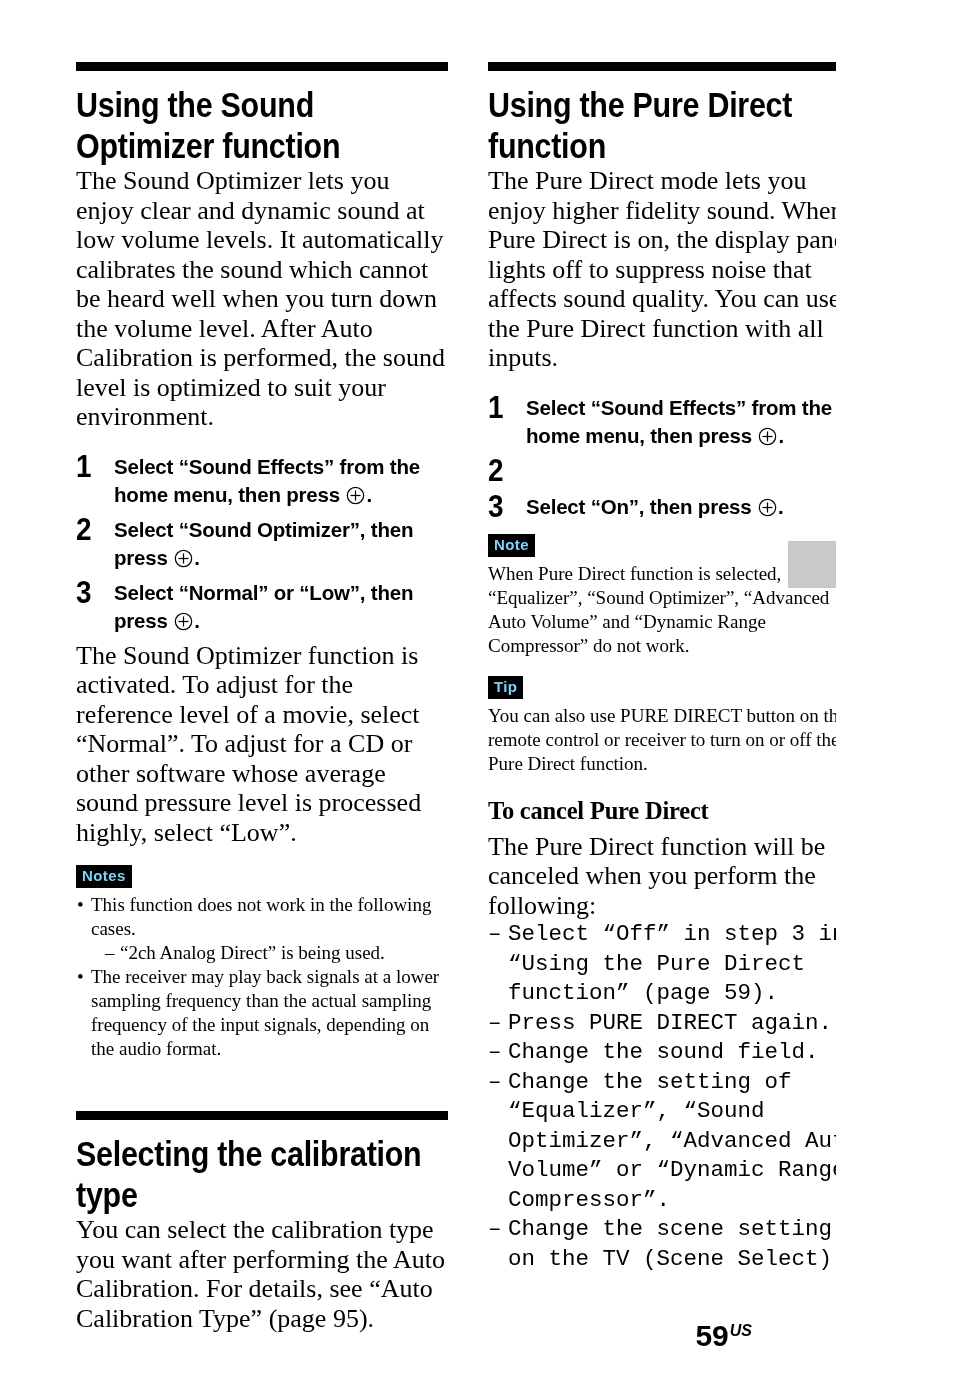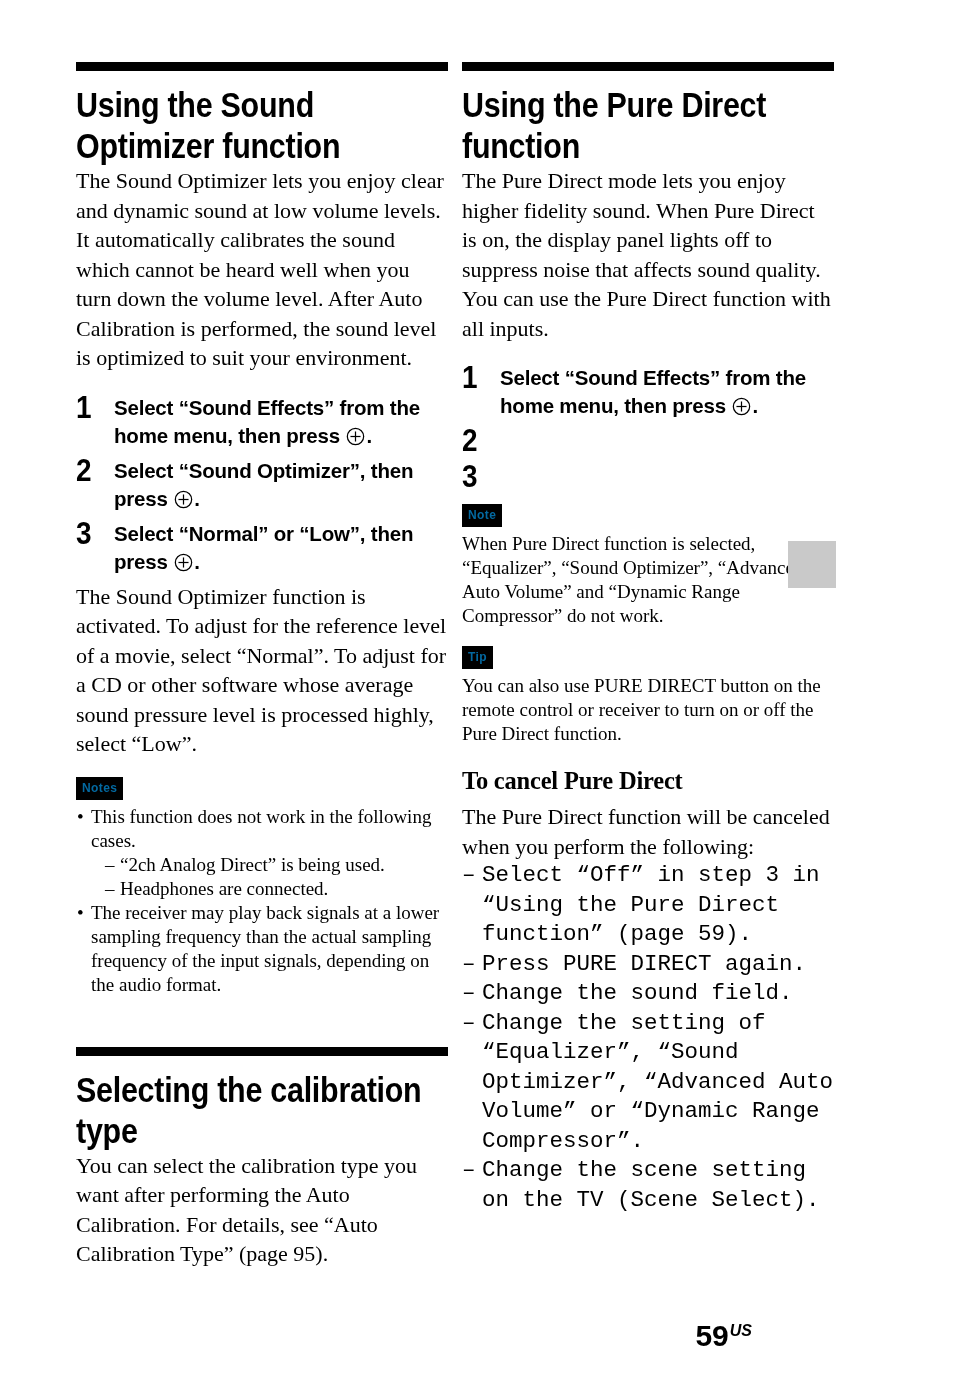--- a/index.html
+++ b/index.html
@@ -17,21 +17,21 @@
     color: #000000;
   }
 
   
   .col {
     position: absolute;
     top: 62px;
     width: 372px;
   }
   .col-left  { left: 76px; }
-  .col-right { left: 462px; }
+  .col-right { left: 488px; }
 
   
   .section { margin-bottom: 0; }
   .rule {
     height: 9px;
     background: #000000;
     width: 100%;
   }
   .sec-title {
     font-family: "Liberation Sans Narrow", "Liberation Sans", sans-serif;
@@ -40,21 +40,21 @@
     line-height: 41px;
     letter-spacing: -0.3px;
     margin: 13px 0 0 0;
     transform: scaleX(0.87);
     transform-origin: left top;
     width: 115%;
   }
 
   
   p.body {
-    font-size: 22px;
+    font-size: 26px;
     line-height: 29.5px;
     margin: 0;
     text-align: left;
   }
   .p-gap-top { margin-top: 21px; }
 
   
   .steps { margin-top: 20px; }
   .step {
     display: flex;
@@ -88,24 +88,24 @@
     height: 19px;
     vertical-align: -3px;
     margin: 0 1px;
   }
   .enter-icon svg { display: block; }
 
   
   .badge {
     display: inline-block;
     background: #000000;
-    color: #0369a1;
+    color: #7dd3fc;
     font-family: "Liberation Sans", "DejaVu Sans", sans-serif;
     font-weight: bold;
-    font-size: 12px;
+    font-size: 15px;
     line-height: 16px;
     letter-spacing: 0.4px;
     padding: 3px 6px 4px 6px;
     margin: 0;
   }
   .badge-wrap { margin-top: 18px; margin-bottom: 5px; }
 
   
   .note-text {
     font-size: 19px;
@@ -260,21 +260,20 @@
 
       <div class="badge-wrap">
         <span class="badge">Notes</span>
       </div>
 
       <ul class="note-list">
         <li>
           <span>This function does not work in the following cases.</span>
           <ul class="sub-list">
             <li>“2ch Analog Direct” is being used.</li>
-            <li>Headphones are connected.</li>
           </ul>
         </li>
         <li>The receiver may play back signals at a lower sampling frequency than the actual sampling frequency of the input signals, depending on the audio format.</li>
       </ul>
     </div>
 
     <div class="section" style="margin-top:50px;">
       <div class="rule"></div>
       <h1 class="sec-title">Selecting the calibration type</h1>
       <p class="body p-gap-top">You can select the calibration type you want after performing the Auto Calibration. For details, see “Auto Calibration Type” (page 95).</p>
@@ -302,20 +301,27 @@
                 </svg></span><span>.</span>
           </div>
         </div>
 
         <div class="step">
           <div class="step-num">2</div>
         </div>
 
         <div class="step">
           <div class="step-num">3</div>
+          <div class="step-text">
+            <span>Select “On”, then press </span><span class="enter-icon"><svg viewBox="0 0 20 20" width="19" height="19">
+                  <circle cx="10" cy="10" r="8.6" fill="none" stroke="#000" stroke-width="1.3"></circle>
+                  <line x1="10" y1="4.7" x2="10" y2="15.3" stroke="#000" stroke-width="1.3"></line>
+                  <line x1="4.7" y1="10" x2="15.3" y2="10" stroke="#000" stroke-width="1.3"></line>
+                </svg></span><span>.</span>
+          </div>
         </div>
 
       </div>
 
       <div class="badge-wrap" style="margin-top:12px;">
         <span class="badge">Note</span>
       </div>
       <p class="note-text">When Pure Direct function is selected, “Equalizer”, “Sound Optimizer”, “Advanced Auto Volume” and “Dynamic Range Compressor” do not work.</p>
 
       <div class="badge-wrap">

